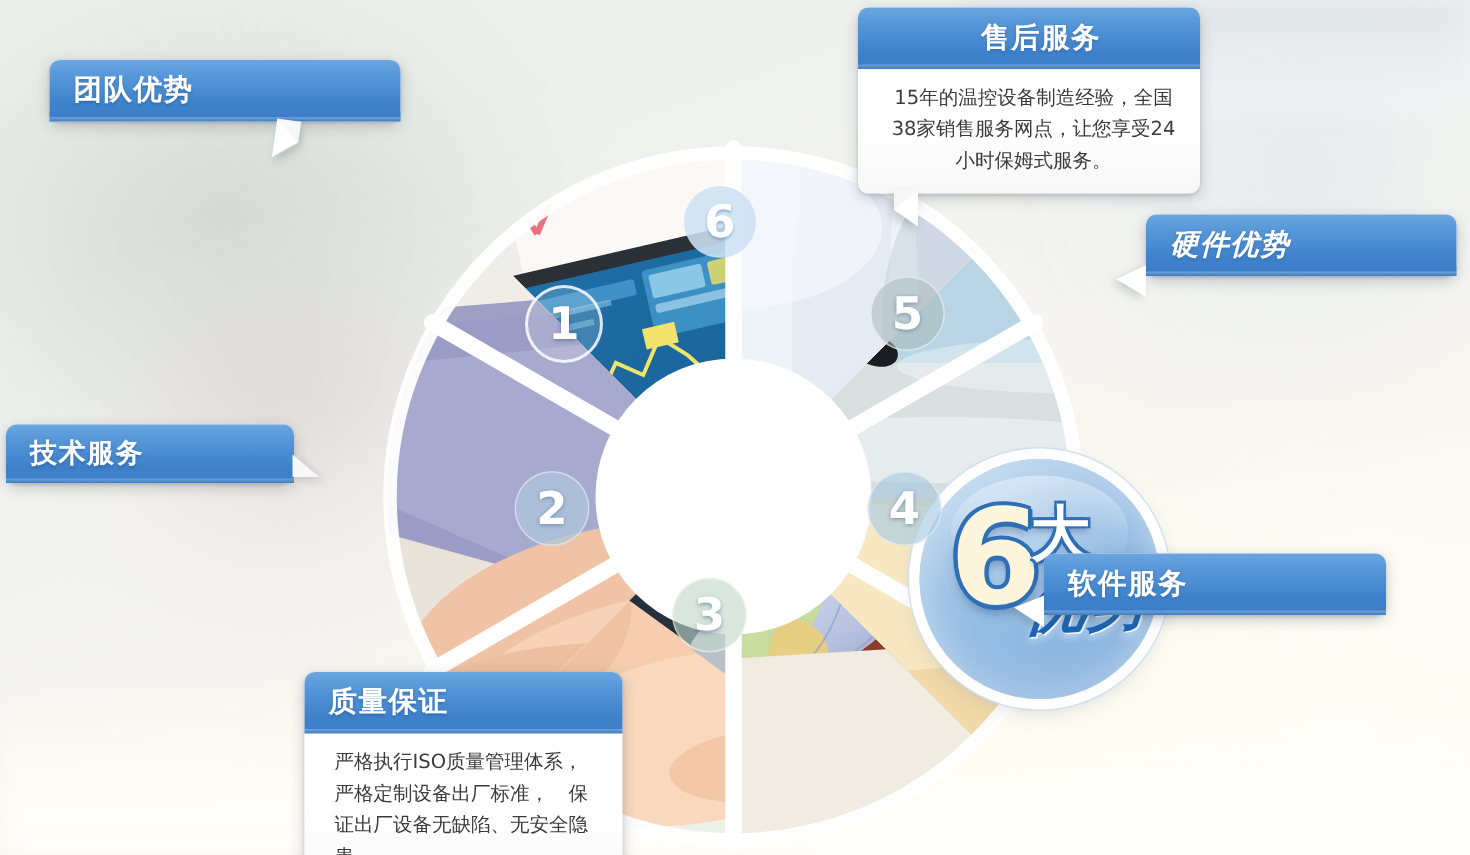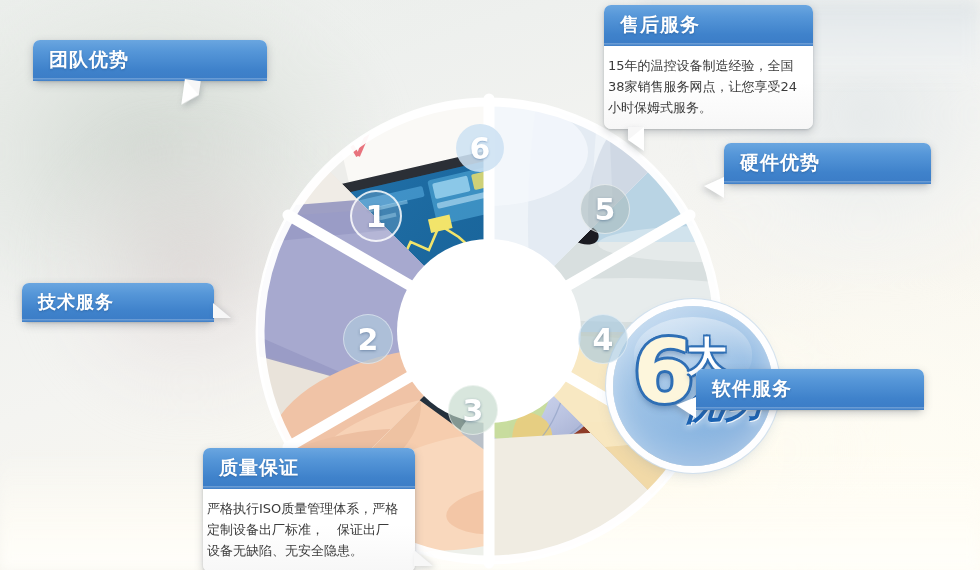--- a/index.html
+++ b/index.html
@@ -126,47 +126,47 @@
     padding:7px 0 8px 16px;
     letter-spacing:1px;
     text-shadow:0 1px 2px rgba(20,60,110,.35);
     position:relative;
   }
   .card-hd::after{
     content:"";position:absolute;left:0;right:0;bottom:0;height:3px;
     background:linear-gradient(180deg,rgba(255,255,255,.28),rgba(255,255,255,0));
   }
   .card-bd{
-    padding:9px 14px 11px 4px;
+    padding:9px 14px 11px 20px;
     font-size:13px;line-height:1.62;color:#3b3b3b;
   }
   .card-bd.center-last{text-align:justify;}
   .tail{position:absolute;width:0;height:0;}
 
   
   #card-team{left:33px;top:40px;width:234px;}
   #card-team .tail{
     left:150px;bottom:-25px;
     border-left:16px solid #ffffff;
     border-top:14px solid #f7f7f7;
     border-right:0 solid transparent;
     border-bottom:12px solid transparent;
     transform:rotate(8deg);
     filter:drop-shadow(2px 3px 3px rgba(80,90,100,.28));
   }
-  #card-after{left:604px;top:5px;width:209px;}
+  #card-after{left:572px;top:5px;width:228px;text-align:center;}
   #card-after .tail{
     left:24px;bottom:-22px;
     border-right:16px solid #ffffff;
     border-top:13px solid #f7f7f7;
     border-left:0 solid transparent;
     border-bottom:11px solid transparent;
     filter:drop-shadow(-2px 3px 3px rgba(80,90,100,.28));
   }
-  #card-hardware{left:724px;top:143px;width:207px;}
+  #card-hardware{left:764px;top:143px;width:207px;font-style:italic;}
   #card-hardware .tail{
     left:-20px;top:34px;
     border-right:20px solid #ffffff;
     border-top:9px solid transparent;
     border-bottom:12px solid transparent;
     filter:drop-shadow(-3px 2px 3px rgba(80,90,100,.26));
   }
   #card-software{left:696px;top:369px;width:228px;}
   #card-software .tail{
     left:-20px;top:28px;
@@ -176,21 +176,21 @@
     filter:drop-shadow(-3px 2px 3px rgba(80,90,100,.26));
   }
   #card-quality{left:203px;top:448px;width:212px;}
   #card-quality .tail{
     right:-18px;bottom:6px;
     border-left:19px solid #f7f7f7;
     border-top:16px solid transparent;
     border-bottom:0 solid transparent;
     filter:drop-shadow(3px 2px 3px rgba(80,90,100,.26));
   }
-  #card-tech{left:22px;top:283px;width:192px;}
+  #card-tech{left:4px;top:283px;width:192px;}
   #card-tech .tail{
     right:-17px;bottom:4px;
     border-left:18px solid #f7f7f7;
     border-top:15px solid transparent;
     filter:drop-shadow(3px 2px 3px rgba(80,90,100,.26));
   }
   .card-hd.hd-tech{font-size:18px;}
 </style>
 </head>
 <body>

